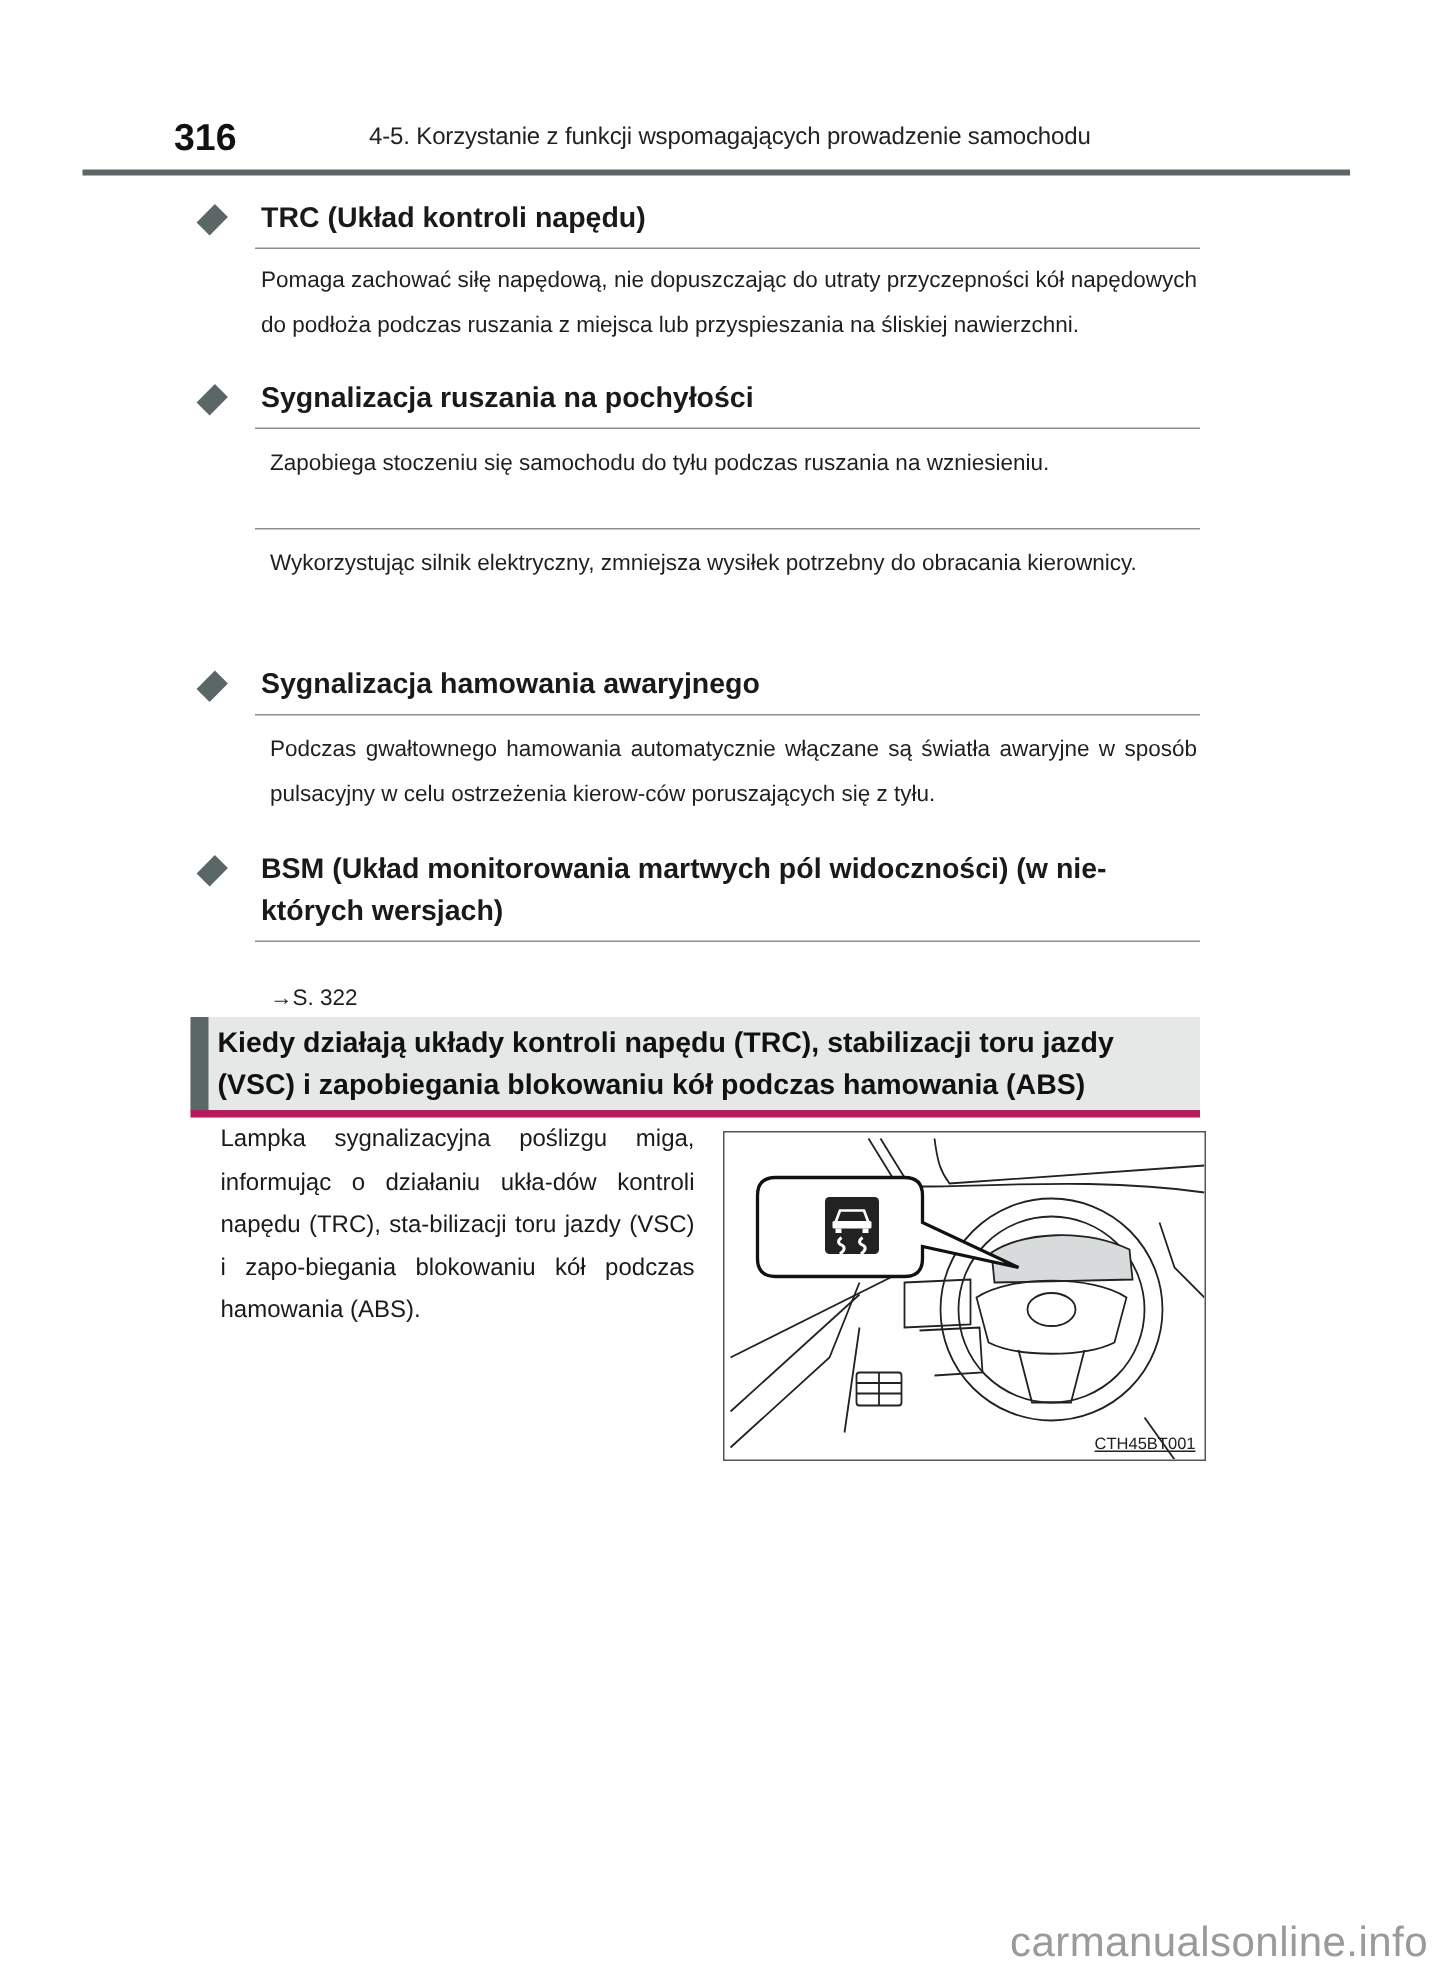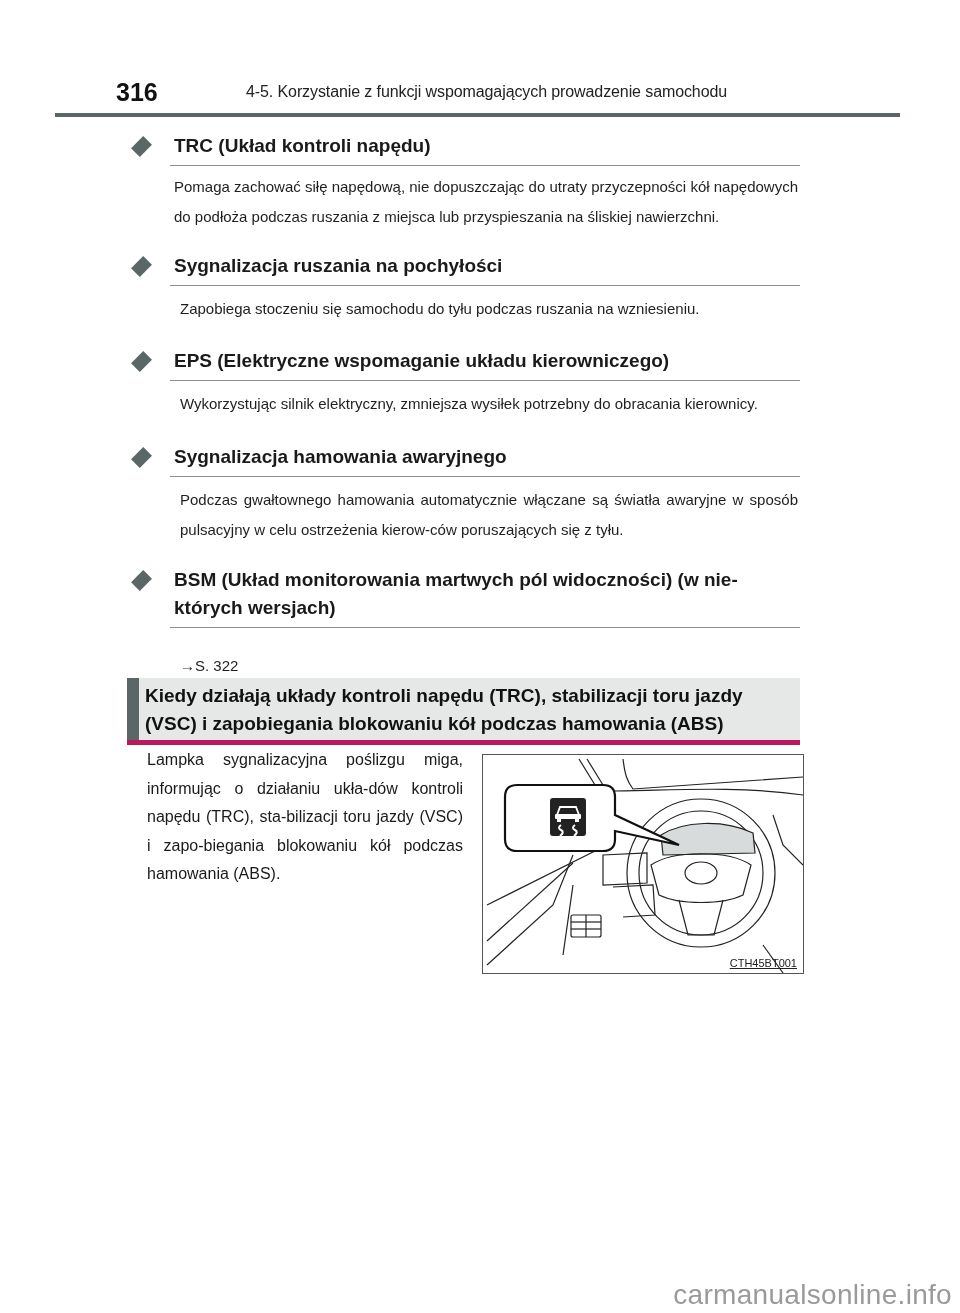--- a/index.html
+++ b/index.html
@@ -55,24 +55,20 @@
 <div class="section" style="top:252px;">
   <div class="sec-title">
     <span class="diamond"></span>
     <span>Sygnalizacja ruszania na pochyłości</span>
   </div>
   <div class="sec-rule"></div>
   <div class="sec-body" style="margin-left:50px;">Zapobiega stoczeniu się samochodu do tyłu podczas ruszania na wzniesieniu.</div>
 </div>
 
 <div class="section" style="top:347px;">
-  <div class="sec-title">
-    <span class="diamond"></span>
-    <span>EPS (Elektryczne wspomaganie układu kierowniczego)</span>
-  </div>
   <div class="sec-rule"></div>
   <div class="sec-body" style="margin-left:50px;">Wykorzystując silnik elektryczny, zmniejsza wysiłek potrzebny do obracania kierownicy.</div>
 </div>
 
 <div class="section" style="top:443px;">
   <div class="sec-title">
     <span class="diamond"></span>
     <span>Sygnalizacja hamowania awaryjnego</span>
   </div>
   <div class="sec-rule"></div>

